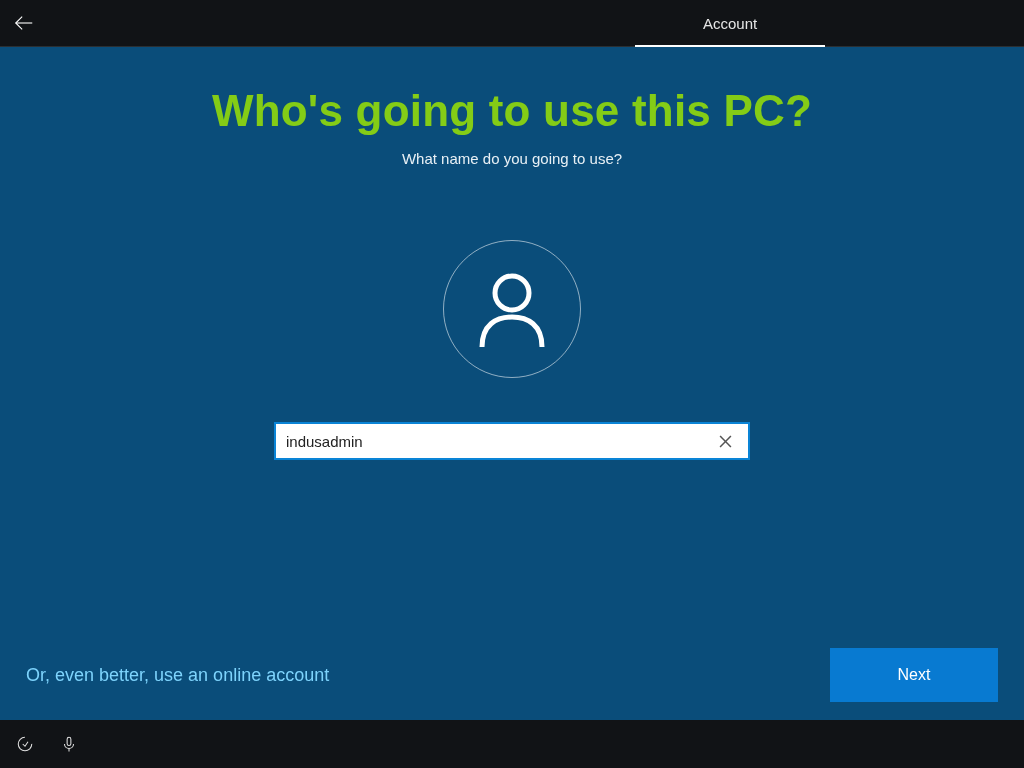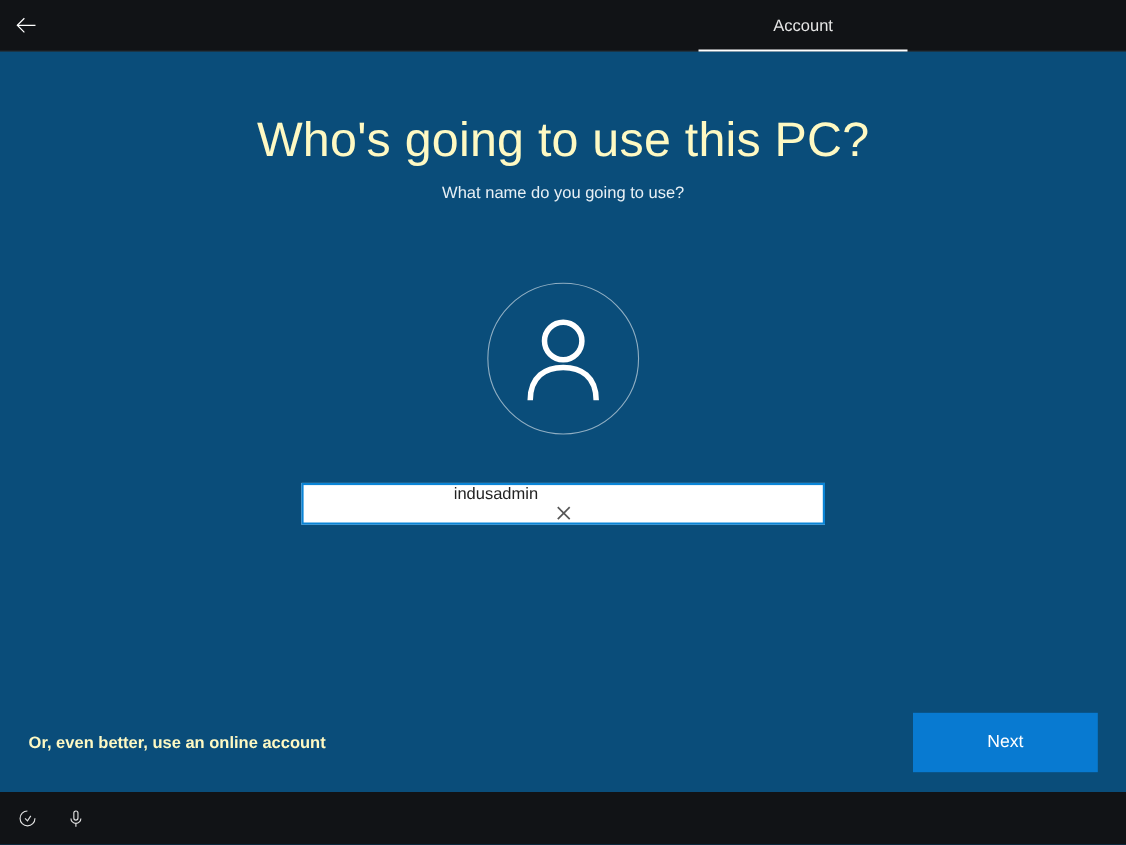--- a/index.html
+++ b/index.html
@@ -70,24 +70,24 @@
     }
     .main-area {
       flex: 1;
       background: #0a4d7a;
       display: flex;
       flex-direction: column;
       align-items: center;
       position: relative;
     }
     .title {
-      margin-top: 56px;
-      color: #fef9c3;
+      margin-top: 39px;
+      color: #84cc16;
       font-size: 44px;
-      font-weight: 400;
+      font-weight: 700;
       text-align: center;
       letter-spacing: 0.2px;
     }
     .subtitle {
       margin-top: 14px;
       color: #e8f0f5;
       font-size: 15px;
       text-align: center;
     }
     .avatar-circle {
@@ -109,21 +109,20 @@
     }
     .input-row {
       margin-top: 44px;
       width: 476px;
       height: 38px;
       background: #fff;
       border: 2px solid #0a84d6;
       display: flex;
       align-items: center;
       padding: 0 10px 0 10px;
-      flex-direction: column;
     }
     .name-input {
       flex: 1;
       border: none;
       outline: none;
       font-size: 15px;
       color: #222;
       font-family: inherit;
       background: transparent;
     }
@@ -145,23 +144,23 @@
     .bottom-row {
       position: absolute;
       left: 26px;
       right: 26px;
       bottom: 18px;
       display: flex;
       align-items: center;
       justify-content: space-between;
     }
     .online-link {
-      color: #fef9c3;
-      font-size: 15px;
-      font-weight: 700;
+      color: #7dd3fc;
+      font-size: 18px;
+      font-weight: 400;
       cursor: pointer;
     }
     .next-button {
       width: 168px;
       height: 54px;
       background: #087ad1;
       color: #fff;
       border: none;
       font-size: 16px;
       display: flex;

